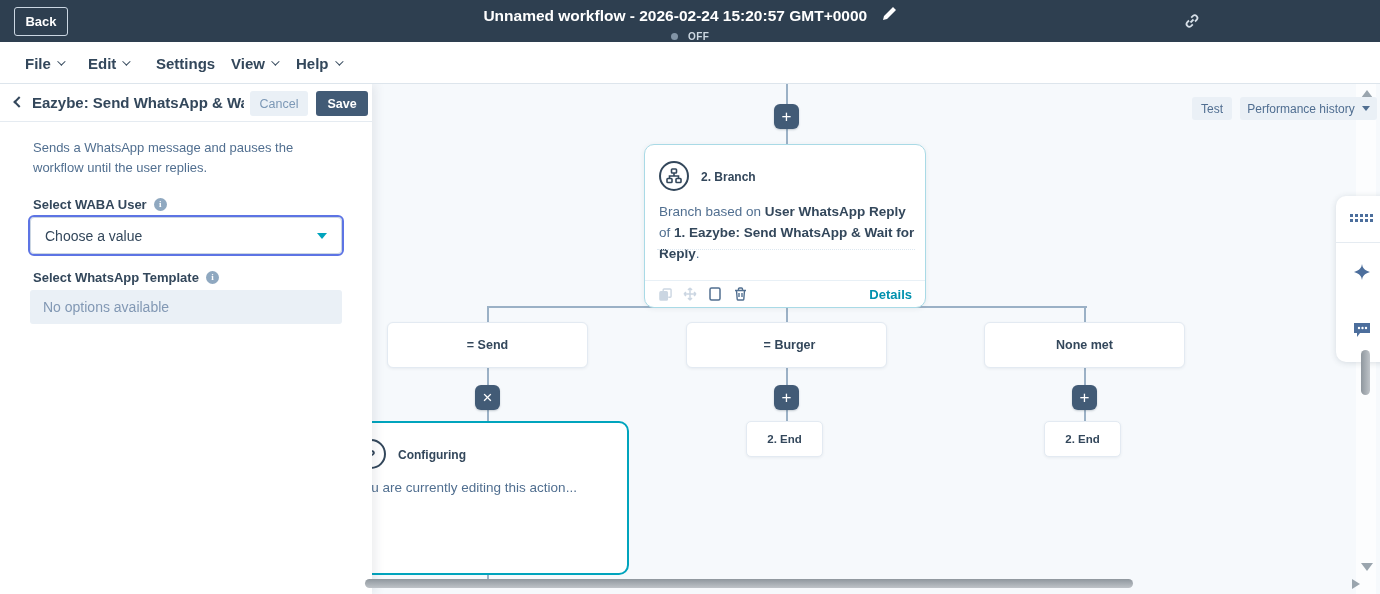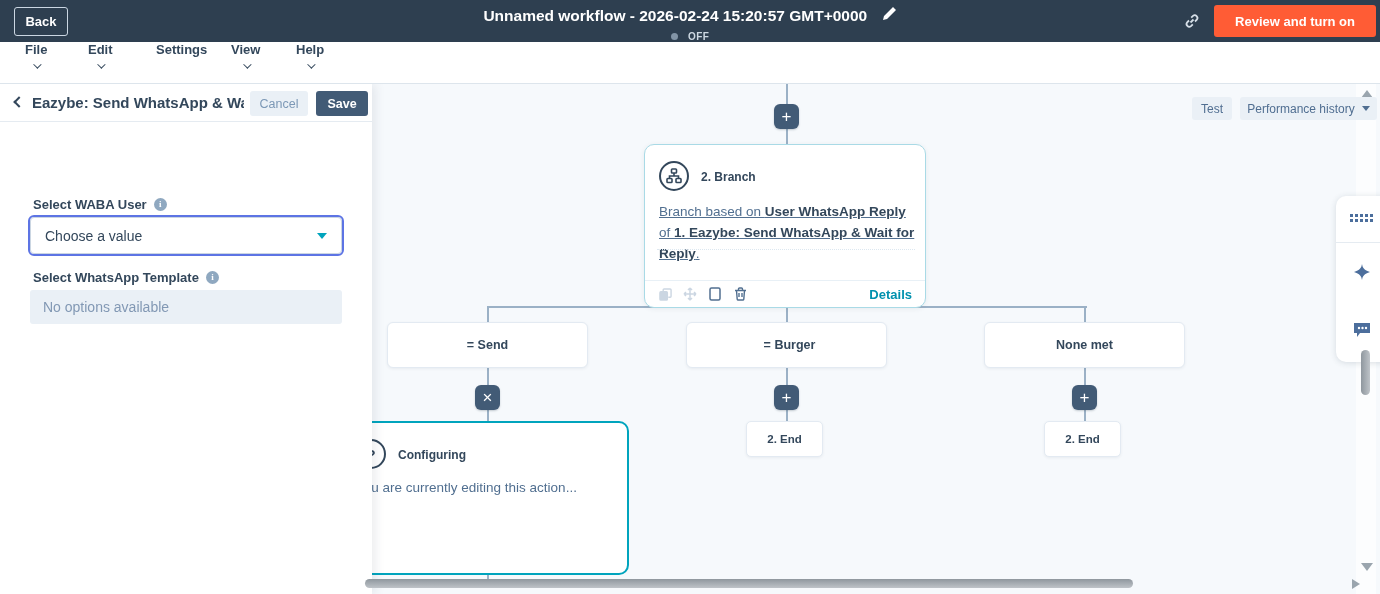--- a/index.html
+++ b/index.html
@@ -16,21 +16,21 @@
   .pencil { display:inline-block; vertical-align:middle; margin-left:10px; }
   .status-row { position:absolute; left:0; right:0; top:27px; text-align:center; }
   .status-dot { display:inline-block; width:7px; height:7px; border-radius:50%; background:#8294a6; vertical-align:middle; }
   .status-text { color:#cdd8e2; font-size:10px; font-weight:bold; letter-spacing:.5px; margin-left:6px; vertical-align:middle; }
   .link-btn { position:absolute; left:1182px; top:11px; width:22px; height:22px; cursor:pointer; }
   .review-btn { position:absolute; left:1214px; top:5px; width:162px; height:32px; background:#ff5c35; border:none; border-radius:3px;
                 color:#fff; font-size:13px; font-weight:bold; cursor:pointer; }
 
   
   .menubar { position:absolute; left:0; top:42px; width:1380px; height:42px; background:#fff; border-bottom:1px solid #dde5ec; z-index:19; }
-  .menu-item { position:absolute; top:0; height:42px; display:flex; align-items:center; gap:6px; color:#33475b; font-size:13px; font-weight:bold; cursor:pointer;flex-direction:column; }
+  .menu-item { position:absolute; top:0; height:42px; display:flex; align-items:center; gap:6px; color:#33475b; font-size:15px; font-weight:bold; cursor:pointer; }
   .chev { display:inline-block; width:6px; height:6px; border-right:1.6px solid #33475b; border-bottom:1.6px solid #33475b; transform:rotate(45deg) translateY(-2px); }
   .mini-btn { position:absolute; top:55px; height:23px; background:#eaf0f6; border:none; border-radius:3px; color:#506e91; font-size:12px;
               display:flex; align-items:center; justify-content:center; gap:7px; cursor:pointer; }
   .caret-down { display:inline-block; width:0; height:0; border-left:4px solid transparent; border-right:4px solid transparent; border-top:5px solid #506e91; }
 
   
   .left-panel { position:absolute; left:0; top:84px; width:372px; height:510px; background:#fff; z-index:10; box-shadow:3px 0 10px rgba(45,62,80,.10); }
   .panel-header { position:absolute; left:0; top:0; width:100%; height:38px; border-bottom:1px solid #e5ebf1; }
   .chev-left { position:absolute; left:15px; top:14px; width:8px; height:8px; border-left:2px solid #33475b; border-bottom:2px solid #33475b; transform:rotate(45deg); cursor:pointer; }
   .panel-title { position:absolute; left:32px; top:10px; width:212px; font-size:15px; font-weight:bold; color:#33475b; white-space:nowrap; overflow:hidden; }
@@ -56,21 +56,21 @@
                box-shadow:0 1px 3px rgba(45,62,80,.07); display:flex; align-items:center; justify-content:center;
                font-size:12.5px; font-weight:bold; color:#33475b; cursor:pointer; }
   .end-box { position:absolute; width:77px; height:36px; background:#fff; border:1px solid #e3eaf2; border-radius:5px; z-index:2;
              box-shadow:0 1px 3px rgba(45,62,80,.07); display:flex; align-items:center; justify-content:center;
              font-size:11.5px; font-weight:bold; color:#33475b; }
   .branch-card { position:absolute; left:644px; top:144px; width:282px; height:164px; background:#fff; border:1px solid #a9dae6;
                  border-radius:10px; z-index:2; box-shadow:0 1px 5px rgba(45,62,80,.08); cursor:pointer; }
   .card-circle { position:absolute; left:14px; top:16px; width:30px; height:30px; border:2px solid #33475b; border-radius:50%;
                  display:flex; align-items:center; justify-content:center; color:#33475b; }
   .card-title { position:absolute; left:56px; top:25px; font-size:12px; font-weight:bold; color:#33475b; }
-  .card-body { position:absolute; left:14px; top:56px; width:258px; font-size:13.5px; line-height:21px; color:#516f90;text-decoration:underline; }
+  .card-body { position:absolute; left:14px; top:56px; width:258px; font-size:13.5px; line-height:21px; color:#516f90; }
   .card-body b { color:#33475b; }
   .card-dotted { position:absolute; left:12px; top:104px; width:258px; border-top:1px dotted #dce7f0; }
   .card-footer { position:absolute; left:0; bottom:0; width:100%; height:27px; border-top:1px solid #e8f0f6;
                  display:flex; align-items:center; padding:0 13px; gap:11px; }
   .f-icon { width:14px; height:14px; display:flex; align-items:center; justify-content:center; cursor:pointer; }
   .details-link { margin-left:auto; color:#0091ae; font-size:13px; font-weight:bold; cursor:pointer; }
   .config-card { position:absolute; left:340px; top:421px; width:289px; height:154px; background:#fff; border:2px solid #00a4bd;
                  border-radius:10px; z-index:2; }
   .config-body { position:absolute; left:14px; top:57px; width:260px; font-size:13.5px; color:#516f90; }
 
@@ -171,20 +171,21 @@
     <div class="config-body">You are currently editing this action...</div>
   </div>
 
   <div class="left-panel">
     <div class="panel-header">
       <span class="chev-left"></span>
       <div class="panel-title">Eazybe: Send WhatsApp &amp; Wait...</div>
       <button class="cancel-btn">Cancel</button>
       <button class="save-btn">Save</button>
     </div>
+    <div class="panel-desc">Sends a WhatsApp message and pauses the workflow until the user replies.</div>
     <div class="field-label" style="top:113px;">
       <span>Select WABA User</span>
       <span class="info-icon">i</span>
     </div>
     <div class="select-box">
       <span class="select-text">Choose a value</span>
       <span class="caret-teal"></span>
     </div>
     <div class="field-label" style="top:186px;">
       <span>Select WhatsApp Template</span>
@@ -274,16 +275,15 @@
       <span class="status-dot"></span>
       <span class="status-text">OFF</span>
     </div>
     <span class="link-btn">
       <svg width="20" height="20" viewBox="0 0 20 20" fill="none" stroke="#d6dfe8" stroke-width="1.8">
         <path d="M8.5 11.5l3-3"></path>
         <path d="M7 9.5L5.2 11.3a2.7 2.7 0 0 0 3.8 3.8L10.8 13.3"></path>
         <path d="M13 10.5l1.8-1.8a2.7 2.7 0 0 0-3.8-3.8L9.2 6.7"></path>
       </svg>
     </span>
-    <button class="review-btn">Review and turn on</button>
   </div>
 
 </div>
 
 </body></html>

